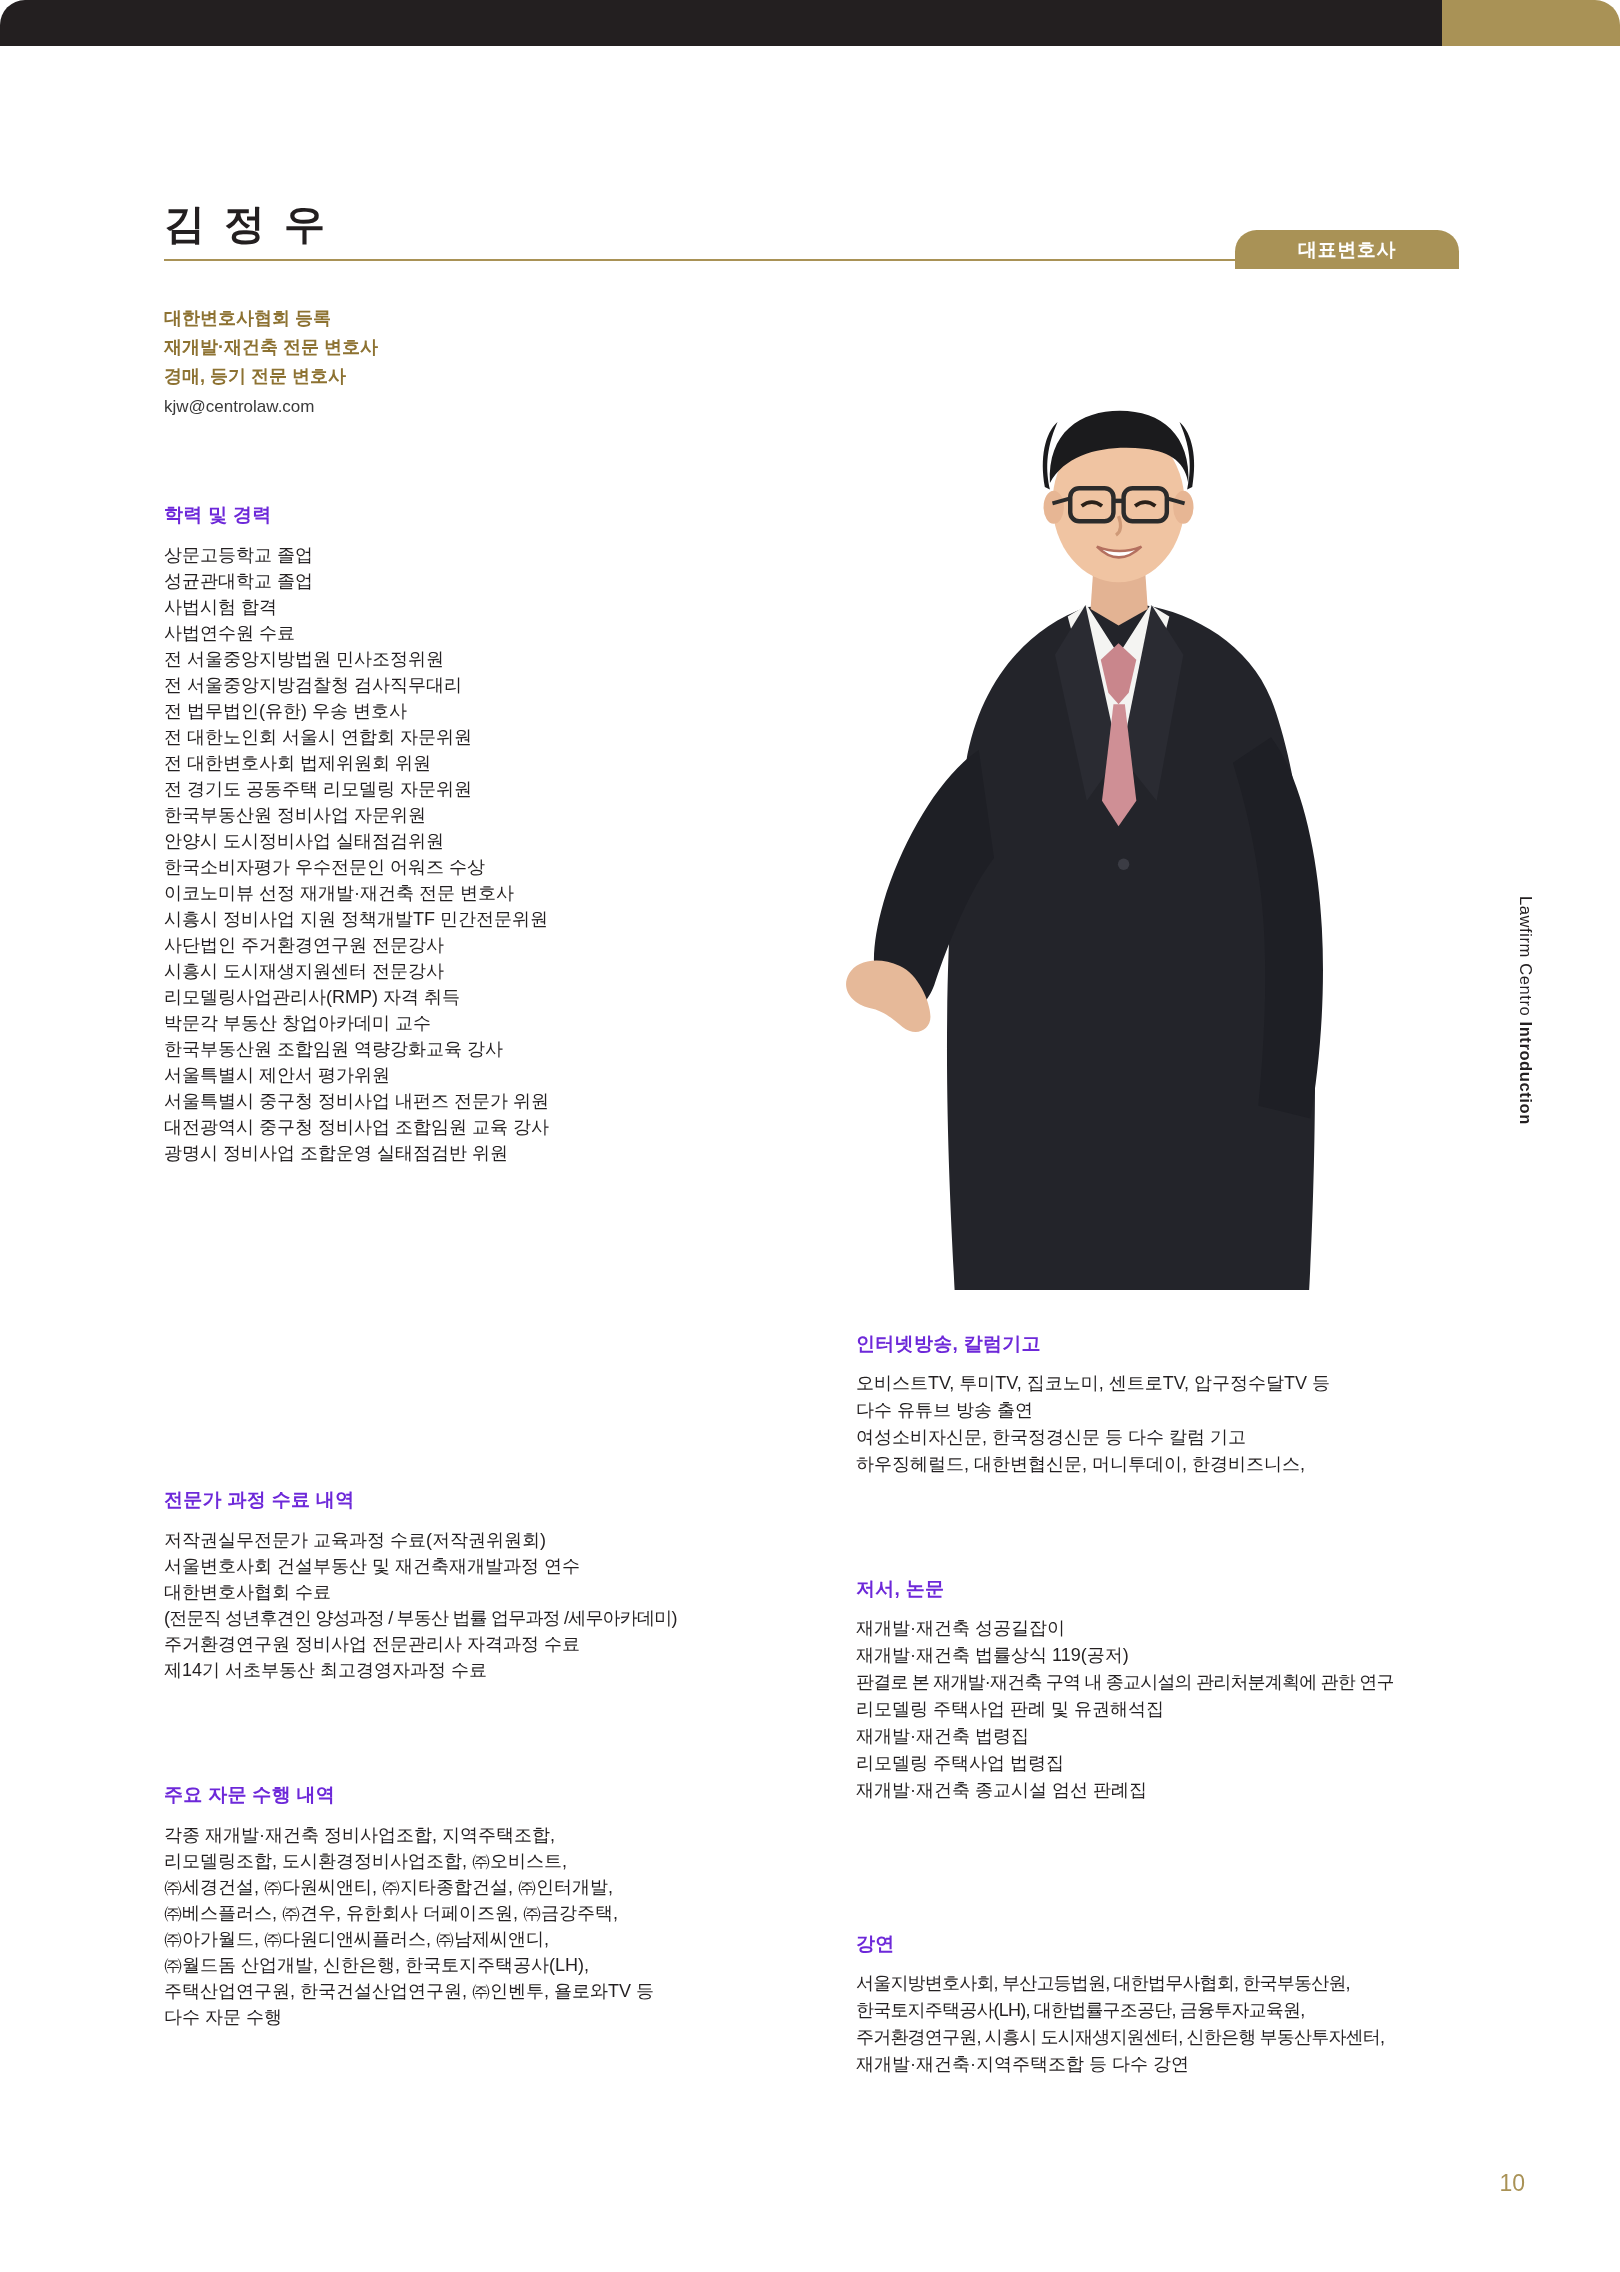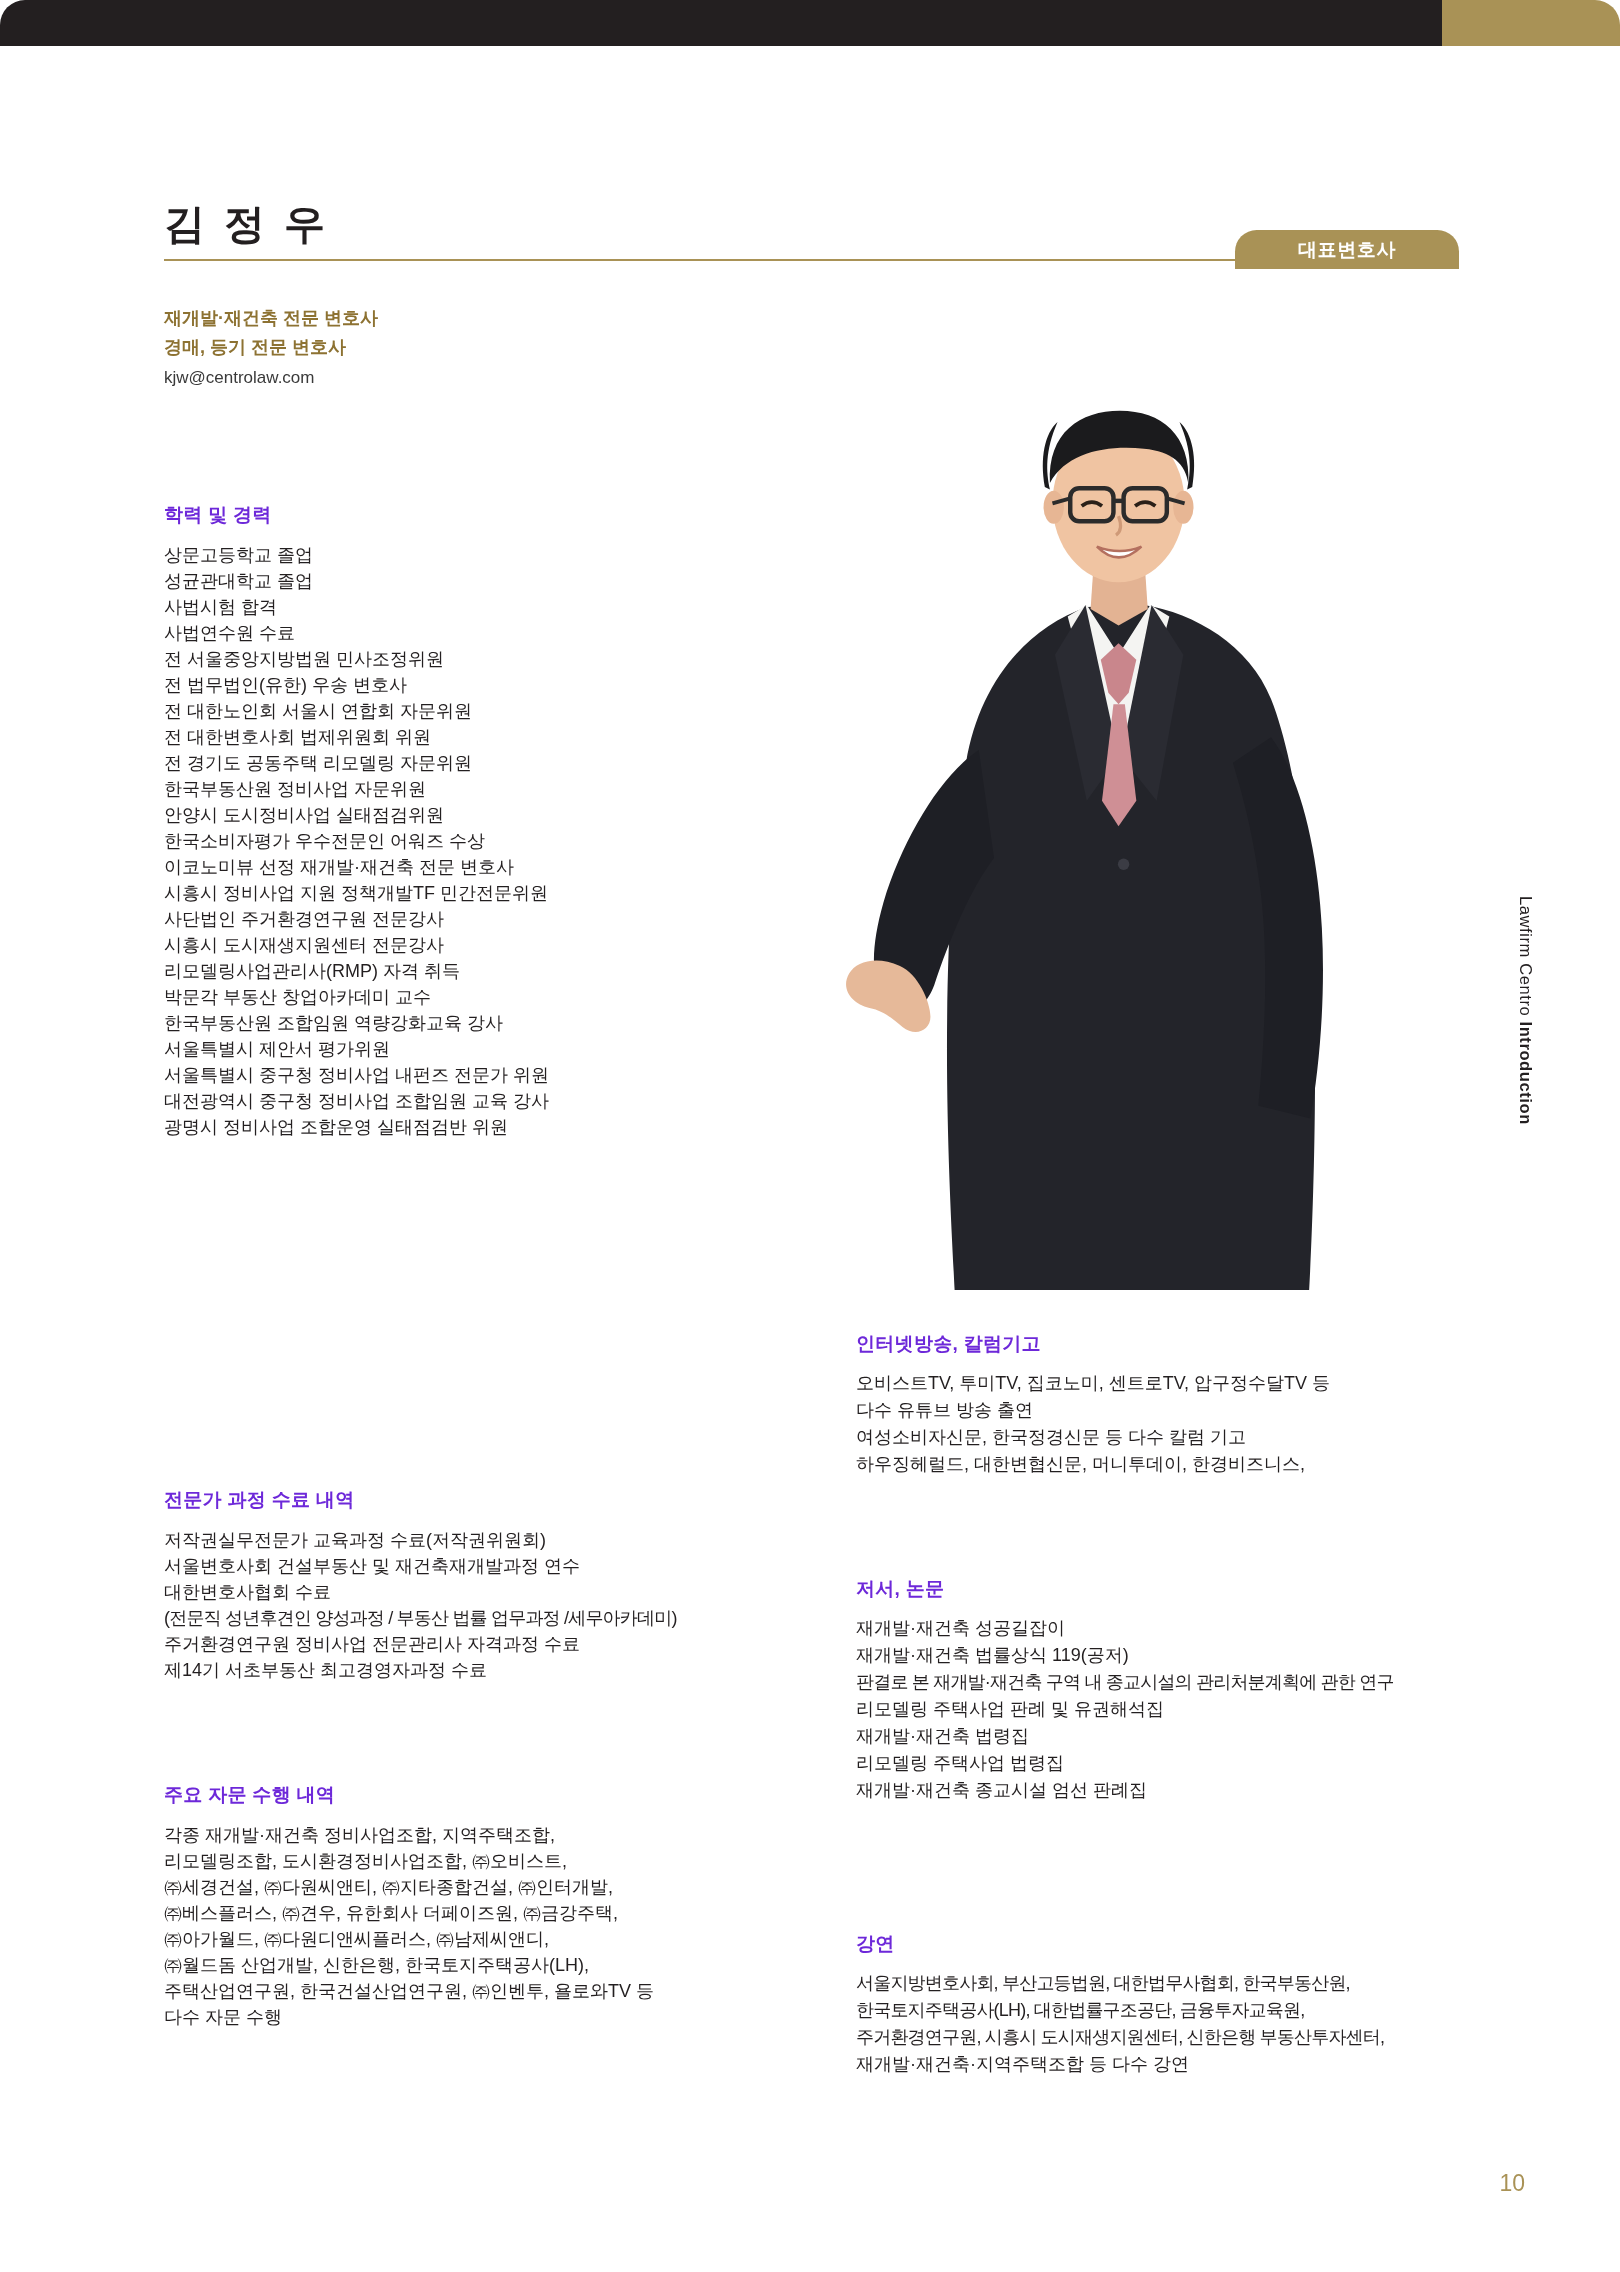--- a/index.html
+++ b/index.html
@@ -144,33 +144,35 @@
 <div class="page">
 
   <div class="top-dark"></div>
   <div class="top-gold"></div>
 
   <div class="name">김 정 우</div>
   <div class="name-rule"></div>
   <div class="role-tab">대표변호사</div>
 
   <div class="intro">
+    <div class="gold">대한변호사협회 등록</div>
     <div class="gold">재개발·재건축 전문 변호사</div>
     <div class="gold">경매, 등기 전문 변호사</div>
     <div class="email">kjw@centrolaw.com</div>
   </div>
 
   <div class="left-col" id="blk-career">
     <div class="sec-h blk-head">학력 및 경력</div>
     <div class="lines">
       <div>상문고등학교 졸업</div>
       <div>성균관대학교 졸업</div>
       <div>사법시험 합격</div>
       <div>사법연수원 수료</div>
       <div>전 서울중앙지방법원 민사조정위원</div>
+      <div>전 서울중앙지방검찰청 검사직무대리</div>
       <div>전 법무법인(유한) 우송 변호사</div>
       <div>전 대한노인회 서울시 연합회 자문위원</div>
       <div>전 대한변호사회 법제위원회 위원</div>
       <div>전 경기도 공동주택 리모델링 자문위원</div>
       <div>한국부동산원 정비사업 자문위원</div>
       <div>안양시 도시정비사업 실태점검위원</div>
       <div>한국소비자평가 우수전문인 어워즈 수상</div>
       <div>이코노미뷰 선정 재개발·재건축 전문 변호사</div>
       <div>시흥시 정비사업 지원 정책개발TF 민간전문위원</div>
       <div>사단법인 주거환경연구원 전문강사</div>

